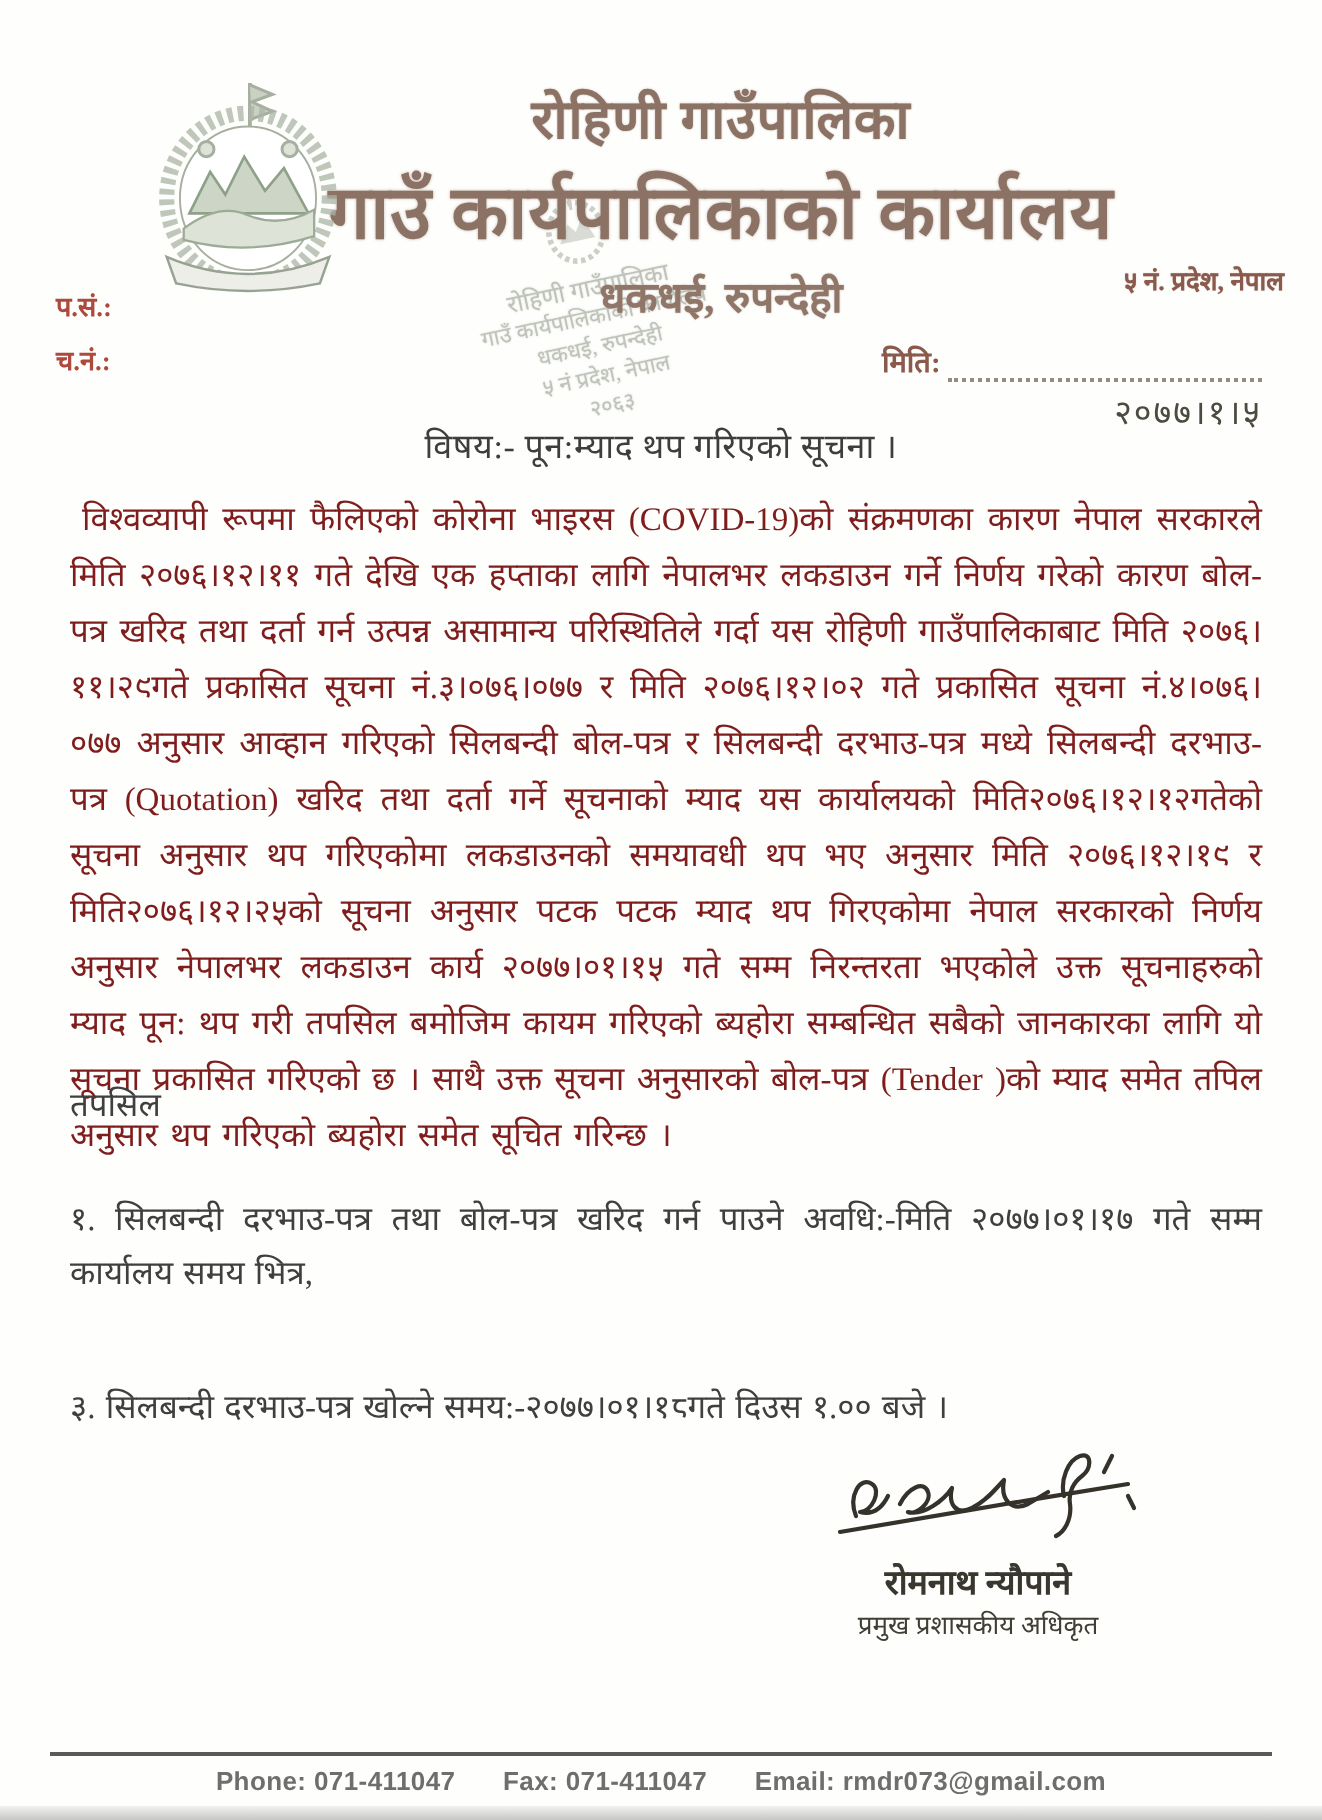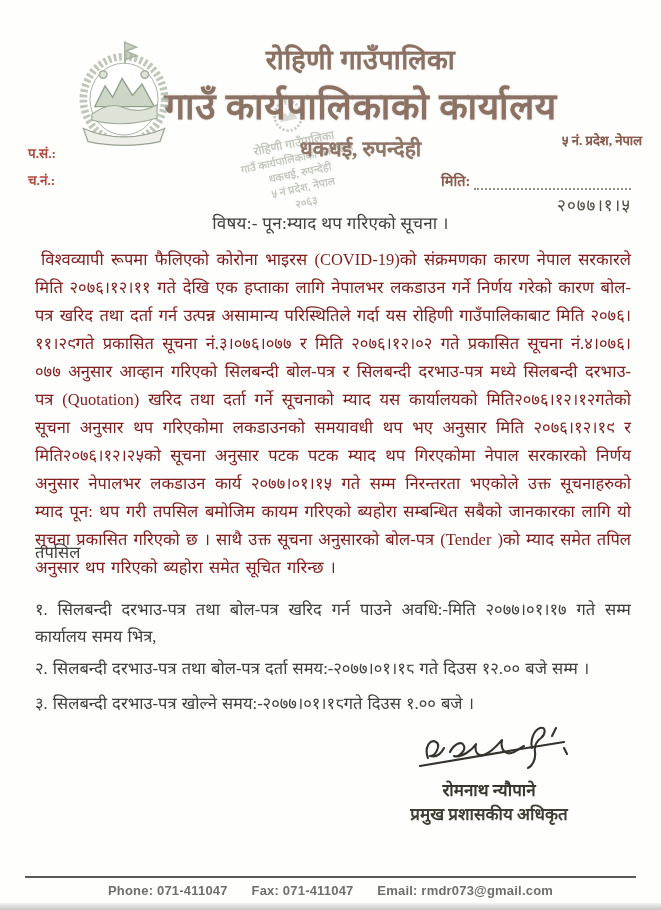--- a/index.html
+++ b/index.html
@@ -65,21 +65,21 @@
   .tapasil-heading { position:absolute; left:35px; top:540px; font-size:16.5px; color:#3f3f3f; z-index:2; }
   .tapasil-item { position:absolute; left:35px; width:596px; font-size:16.5px; line-height:27px; color:#3f3f3f; text-align:justify; word-spacing:1px; z-index:2; }
   .ti-1 { top:596px; }
   .ti-2 { top:655px; }
   .ti-3 { top:690px; }
 
   
   .sig-block { position:absolute; right:62px; top:718px; width:220px; text-align:center; z-index:2; }
   .sig-scribble { width:170px; height:58px; margin-left:20px; }
   .sig-name { font-size:17px; font-weight:bold; color:#3a372f; margin-top:-2px; }
-  .sig-title { font-size:17px; font-weight:bold; color:#413e36; margin-top:1px; }
+  .sig-title { font-size:13px; font-weight:normal; color:#413e36; margin-top:1px; }
 
   
   .footer-rule { position:absolute; left:25px; right:25px; top:876px; height:2px; background:#5a5a5a; z-index:2; }
   .footer-text {
     position:absolute; left:0; right:0; top:883px; text-align:center; z-index:2;
     font-family:"Liberation Sans","DejaVu Sans",sans-serif;
     font-size:13px; font-weight:bold; color:#6e6e6e; letter-spacing:.2px;
   }
   .footer-text span { margin:0 10px; }
 
@@ -145,21 +145,20 @@
     <div class="stamp-l">५ नं प्रदेश, नेपाल</div>
     <div class="stamp-l">२०६३</div>
   </div>
 
   <div class="subject">विषय:- पून:म्याद थप गरिएको सूचना ।</div>
 
   <div class="body-text">विश्वव्यापी रूपमा फैलिएको कोरोना भाइरस (COVID-19)को संक्रमणका कारण  नेपाल सरकारले मिति २०७६।१२।११ गते देखि एक हप्ताका लागि नेपालभर लकडाउन गर्ने निर्णय गरेको कारण बोल-पत्र खरिद तथा दर्ता गर्न उत्पन्न असामान्य परिस्थितिले गर्दा यस रोहिणी गाउँपालिकाबाट मिति २०७६।११।२९गते प्रकासित सूचना नं.३।०७६।०७७  र मिति २०७६।१२।०२ गते प्रकासित सूचना नं.४।०७६।०७७ अनुसार आव्हान गरिएको सिलबन्दी बोल-पत्र र सिलबन्दी दरभाउ-पत्र मध्ये सिलबन्दी दरभाउ-पत्र (Quotation) खरिद तथा दर्ता गर्ने सूचनाको म्याद यस कार्यालयको मिति२०७६।१२।१२गतेको सूचना अनुसार थप गरिएकोमा लकडाउनको समयावधी थप भए अनुसार मिति २०७६।१२।१९ र मिति२०७६।१२।२५को सूचना अनुसार पटक पटक  म्याद थप गिरएकोमा नेपाल सरकारको निर्णय अनुसार नेपालभर लकडाउन  कार्य २०७७।०१।१५ गते सम्म निरन्तरता भएकोले उक्त सूचनाहरुको म्याद पून: थप गरी तपसिल बमोजिम कायम गरिएको ब्यहोरा सम्बन्धित सबैको जानकारका लागि यो सूचना प्रकासित गरिएको छ । साथै उक्त सूचना अनुसारको बोल-पत्र (Tender )को म्याद समेत तपिल अनुसार थप गरिएको ब्यहोरा समेत सूचित गरिन्छ ।</div>
 
   <div class="tapasil-heading">तपसिल</div>
   <div class="tapasil-item ti-1">१. सिलबन्दी दरभाउ-पत्र तथा बोल-पत्र खरिद गर्न पाउने अवधि:-मिति २०७७।०१।१७ गते सम्म कार्यालय समय भित्र,</div>
-  <div class="tapasil-item ti-2">२. सिलबन्दी दरभाउ-पत्र तथा बोल-पत्र दर्ता समय:-२०७७।०१।१८ गते दिउस १२.०० बजे सम्म ।</div>
   <div class="tapasil-item ti-3">३. सिलबन्दी दरभाउ-पत्र खोल्ने समय:-२०७७।०१।१८गते दिउस १.०० बजे ।</div>
 
   <div class="sig-block">
     <svg class="sig-scribble" viewBox="0 0 170 58">
       <g fill="none" stroke="#35322c" stroke-width="2.1" stroke-linecap="round" stroke-linejoin="round">
         <path d="M14 40 C10 30 16 20 22 24 C27 27 22 38 16 38 C24 40 28 34 30 30"></path>
         <path d="M36 34 C40 26 48 22 50 28 C52 33 44 40 40 38 C48 40 58 32 62 26 C60 34 64 40 72 36 C80 32 84 26 88 22 C86 32 92 38 100 34 L110 28"></path>
         <path d="M118 30 C116 22 120 12 126 10 C132 8 132 16 127 20 C123 23 120 28 121 34 C122 42 118 48 114 50"></path>
         <path d="M6 48 C40 42 100 32 150 24"></path>
         <path d="M138 18 L142 10"></path>

